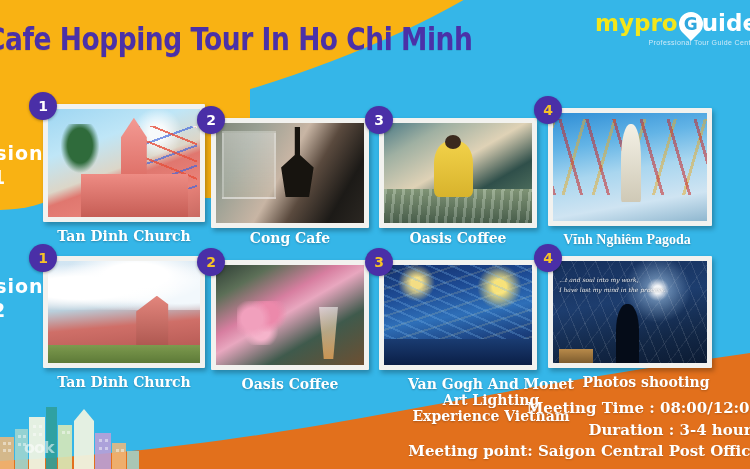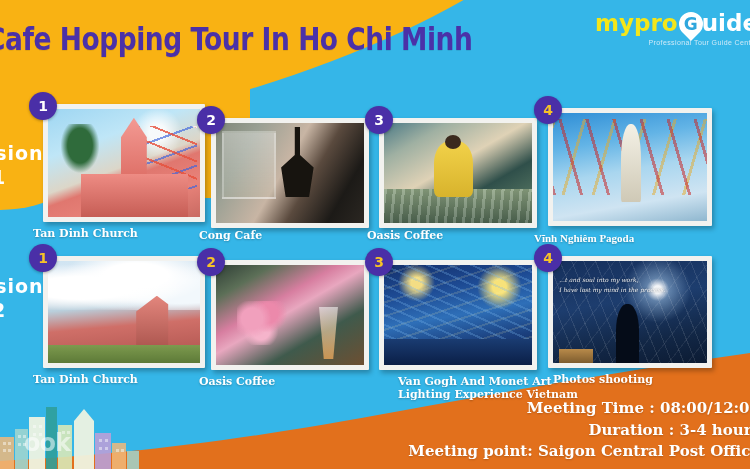--- a/index.html
+++ b/index.html
@@ -111,21 +111,21 @@
     font-family:"DejaVu Sans", sans-serif;
     font-weight:bold;font-size:14px;
     box-shadow:0 1px 3px rgba(0,0,0,.3);
     z-index:9;
   }
   .badge.gold{color:#f6c228;}
   .caption{
     position:absolute;
     color:#ffffff;font-weight:bold;
     font-family:"DejaVu Serif", serif;
-    font-size:11px;line-height:1.15;text-align:left;
+    font-size:14px;line-height:1.15;text-align:center;
     text-shadow:0 1px 2px rgba(0,0,0,.25);
   }
 
   
   .orange-wave{
     position:absolute;left:0;bottom:0;width:750px;height:120px;z-index:4;
     overflow:hidden;
   }
   .orange-wave svg{display:block;}
   .footer-text{
@@ -136,21 +136,21 @@
     white-space:nowrap;
     text-shadow:0 1px 2px rgba(0,0,0,.2);
   }
 
   
   .skyline{position:absolute;left:0;bottom:0;width:150px;height:70px;z-index:5;}
   .watermark{
     position:absolute;left:24px;bottom:12px;z-index:6;
     color:rgba(255,255,255,.55);
     font-family:"DejaVu Sans", sans-serif;
-    font-weight:bold;font-size:24px;letter-spacing:-1px;
+    font-weight:bold;font-size:16px;letter-spacing:-1px;
   }
 
   
   .ph-tandinh{
     background:
       radial-gradient(circle at 72% 22%, rgba(255,255,255,.85) 0 6%, rgba(255,255,255,0) 18%),
       linear-gradient(160deg,#9ed6f2 0%, #bfe6f7 30%, #dcd6c8 52%, #e0776f 60%, #e8837a 78%, #c96a62 100%),
       #cf7169;
   }
   .ph-tandinh .steeple{

